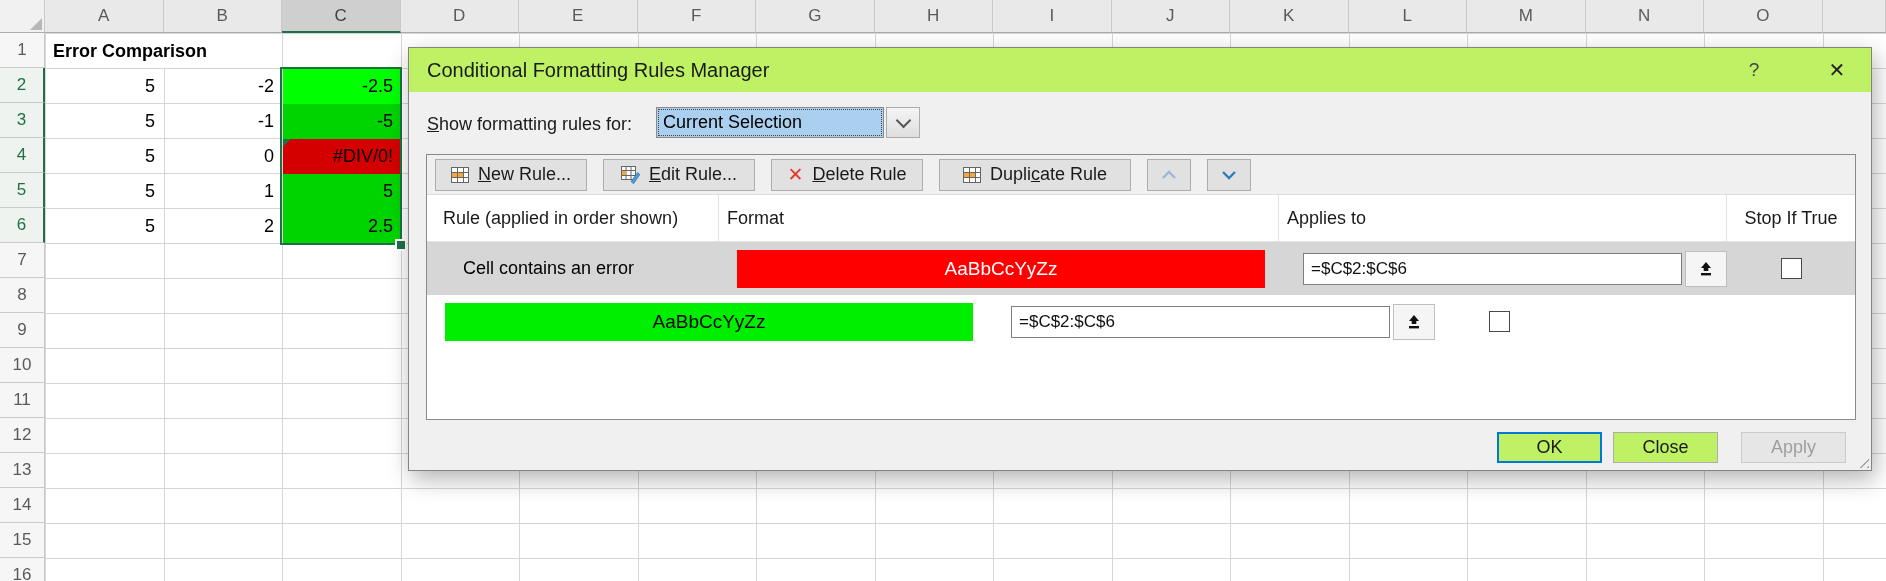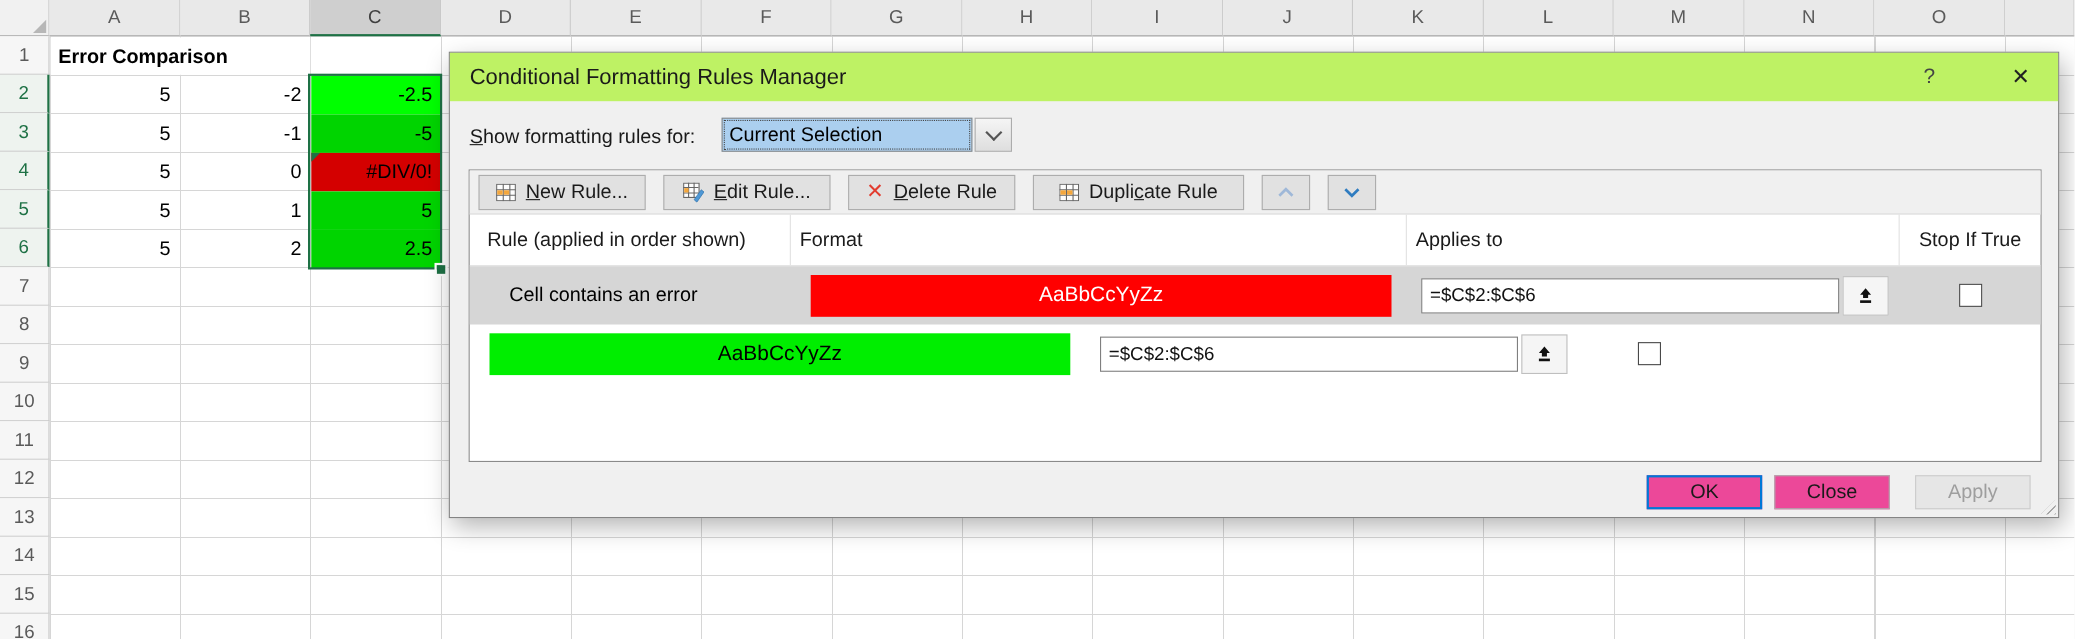--- a/index.html
+++ b/index.html
@@ -81,30 +81,30 @@
   .hc-applies{width:448px;padding-left:8px;}
   .hc-stop{width:128px;justify-content:center;}
 
   .rule-row{height:53px;display:flex;align-items:center;}
   .rule-row.selected{background:#D6D6D6;}
   .rr-name{width:292px;box-sizing:border-box;padding-left:36px;font-size:18px;}
   .rr-format{width:560px;box-sizing:border-box;display:flex;align-items:center;}
   .swatch{margin-left:18px;width:528px;height:38px;display:flex;align-items:center;
     justify-content:center;font-size:19px;}
   .rr-applies{width:448px;box-sizing:border-box;display:flex;align-items:center;}
-  .applies-input{margin-left:13px;width:380px;height:32px;box-sizing:border-box;border:1px solid #7F7F7F;
+  .applies-input{margin-left:24px;width:380px;height:32px;box-sizing:border-box;border:1px solid #7F7F7F;
     background:#fff;font-family:"Liberation Sans","DejaVu Sans",sans-serif;font-size:17px;
     padding:0 7px;color:#111;}
   .picker-btn{margin-left:3px;width:42px;height:36px;box-sizing:border-box;background:#F5F5F5;
     border:1px solid #BFBFBF;display:flex;align-items:center;justify-content:center;}
   .rr-stop{width:128px;display:flex;justify-content:center;}
   .cb{width:21px;height:21px;box-sizing:border-box;border:1px solid #494949;background:#fff;}
 
   .btn{position:absolute;height:31px;box-sizing:border-box;display:flex;align-items:center;
-    justify-content:center;background:#ec4899;border:1px solid #ADADAD;font-size:18px;color:#1A1A1A;}
+    justify-content:center;background:#bef264;border:1px solid #ADADAD;font-size:18px;color:#1A1A1A;}
   .btn-ok{left:1088px;top:384px;width:105px;border:2px solid #0078D7;}
   .btn-close{left:1204px;top:384px;width:105px;}
   .btn-apply{left:1332px;top:384px;width:105px;background:#E6E6E6;border-color:#CBCBCB;color:#9E9E9E;}
   .grip{position:absolute;right:2px;bottom:2px;width:14px;height:14px;
     background:repeating-linear-gradient(315deg,#A6A6A6 0 1.5px,transparent 1.5px 5px);
     clip-path:polygon(100% 0,100% 100%,0 100%);}
 </style>
 </head>
 <body>
 

